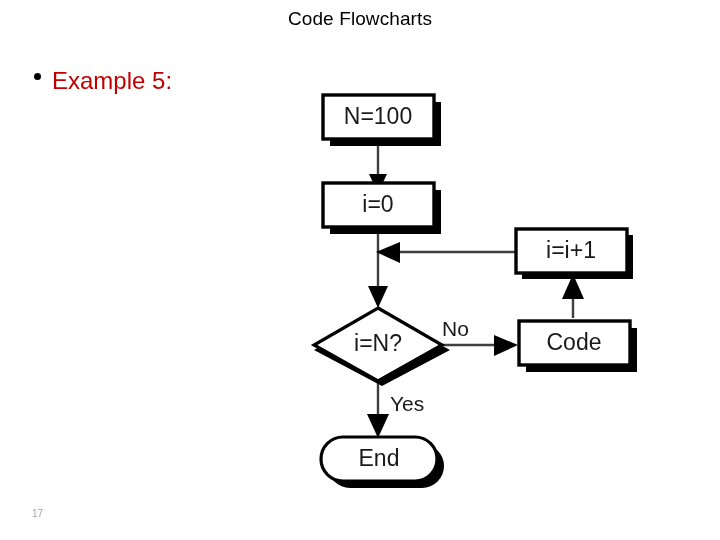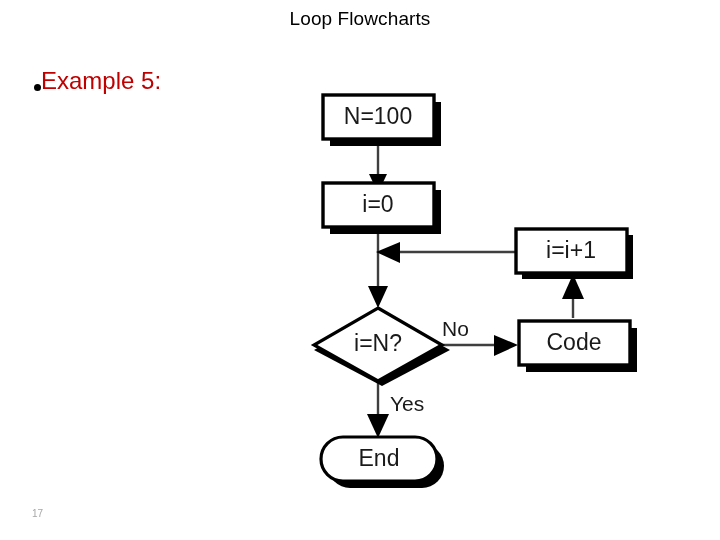--- a/index.html
+++ b/index.html
@@ -38,21 +38,22 @@
     letter-spacing: 0.1px;
     white-space: nowrap;
   }
 
   
   .bullet-row {
     position: absolute;
     left: 34px;
     top: 66px;
     display: flex;
-    align-items: flex-end;
+    align-items: center;
+    gap: 11px;
   }
   .bullet-dot {
     display: inline-block;
     width: 7px;
     height: 7px;
     border-radius: 50%;
     background: #000000;
     position: relative;
     top: -5px;
     flex: none;
@@ -103,21 +104,21 @@
     dominant-baseline: middle;
   }
   .fc-node-text { font-size: 23px; }
   .fc-branch-text { font-size: 21px; text-anchor: start; }
 </style>
 </head>
 <body>
 
 <div id="slide">
 
-  <div class="slide-title">Loop Flowcharts</div>
+  <div class="slide-title">Code Flowcharts</div>
 
   <div class="bullet-row">
     <span class="bullet-dot"></span>
     <span class="bullet-text">Example 5:</span>
   </div>
 
   <div class="flowchart">
     <svg viewBox="0 0 380 420" xmlns="http://www.w3.org/2000/svg">
 
       <g>

